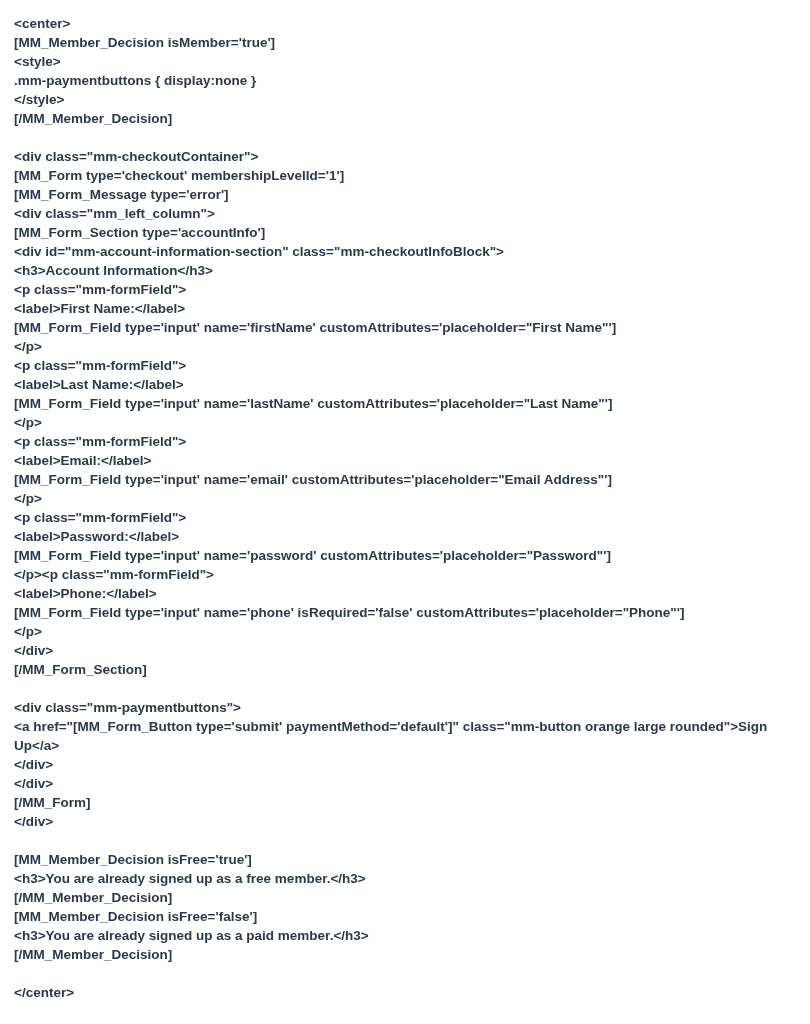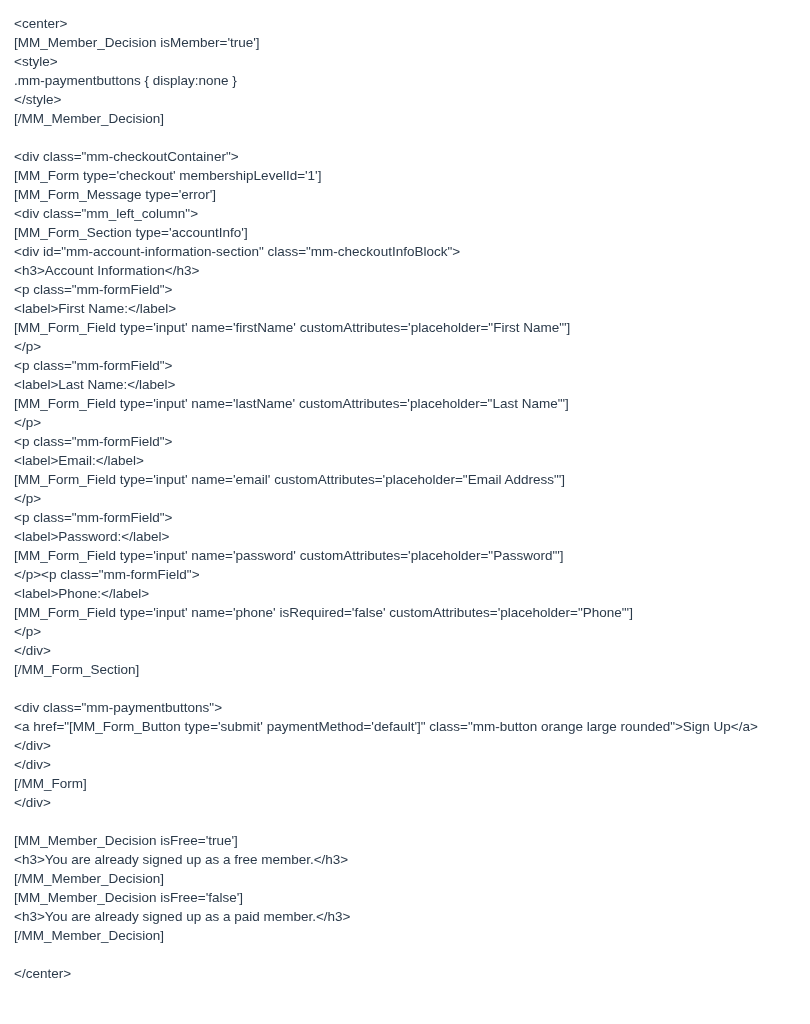--- a/index.html
+++ b/index.html
@@ -15,18 +15,19 @@
   .code-block {
     font-family: -apple-system, BlinkMacSystemFont, "Segoe UI", Helvetica, Arial, sans-serif;
     font-size: 13.5px;
     line-height: 19px;
     color: #2b3a4a;
     white-space: pre-wrap;
     word-wrap: break-word;
   }
   .line {
     display: block;
+    font-weight: bold;
   }
 </style>
 </head>
 <body>
 
 <div class="code-block" id="code-container"><span class="line">&lt;center&gt;</span><span class="line">[MM_Member_Decision isMember='true']</span><span class="line">&lt;style&gt;</span><span class="line">.mm-paymentbuttons { display:none }</span><span class="line">&lt;/style&gt;</span><span class="line">[/MM_Member_Decision]</span><span class="line">&nbsp;</span><span class="line">&lt;div class="mm-checkoutContainer"&gt;</span><span class="line">[MM_Form type='checkout' membershipLevelId='1']</span><span class="line">[MM_Form_Message type='error']</span><span class="line">&lt;div class="mm_left_column"&gt;</span><span class="line">[MM_Form_Section type='accountInfo']</span><span class="line">&lt;div id="mm-account-information-section" class="mm-checkoutInfoBlock"&gt;</span><span class="line">&lt;h3&gt;Account Information&lt;/h3&gt;</span><span class="line">&lt;p class="mm-formField"&gt;</span><span class="line">&lt;label&gt;First Name:&lt;/label&gt;</span><span class="line">[MM_Form_Field type='input' name='firstName' customAttributes='placeholder="First Name"']</span><span class="line">&lt;/p&gt;</span><span class="line">&lt;p class="mm-formField"&gt;</span><span class="line">&lt;label&gt;Last Name:&lt;/label&gt;</span><span class="line">[MM_Form_Field type='input' name='lastName' customAttributes='placeholder="Last Name"']</span><span class="line">&lt;/p&gt;</span><span class="line">&lt;p class="mm-formField"&gt;</span><span class="line">&lt;label&gt;Email:&lt;/label&gt;</span><span class="line">[MM_Form_Field type='input' name='email' customAttributes='placeholder="Email Address"']</span><span class="line">&lt;/p&gt;</span><span class="line">&lt;p class="mm-formField"&gt;</span><span class="line">&lt;label&gt;Password:&lt;/label&gt;</span><span class="line">[MM_Form_Field type='input' name='password' customAttributes='placeholder="Password"']</span><span class="line">&lt;/p&gt;&lt;p class="mm-formField"&gt;</span><span class="line">&lt;label&gt;Phone:&lt;/label&gt;</span><span class="line">[MM_Form_Field type='input' name='phone' isRequired='false' customAttributes='placeholder="Phone"']</span><span class="line">&lt;/p&gt;</span><span class="line">&lt;/div&gt;</span><span class="line">[/MM_Form_Section]</span><span class="line">&nbsp;</span><span class="line">&lt;div class="mm-paymentbuttons"&gt;</span><span class="line">&lt;a href="[MM_Form_Button type='submit' paymentMethod='default']" class="mm-button orange large rounded"&gt;Sign Up&lt;/a&gt;</span><span class="line">&lt;/div&gt;</span><span class="line">&lt;/div&gt;</span><span class="line">[/MM_Form]</span><span class="line">&lt;/div&gt;</span><span class="line">&nbsp;</span><span class="line">[MM_Member_Decision isFree='true']</span><span class="line">&lt;h3&gt;You are already signed up as a free member.&lt;/h3&gt;</span><span class="line">[/MM_Member_Decision]</span><span class="line">[MM_Member_Decision isFree='false']</span><span class="line">&lt;h3&gt;You are already signed up as a paid member.&lt;/h3&gt;</span><span class="line">[/MM_Member_Decision]</span><span class="line">&nbsp;</span><span class="line">&lt;/center&gt;</span></div>
 
 </body></html>

